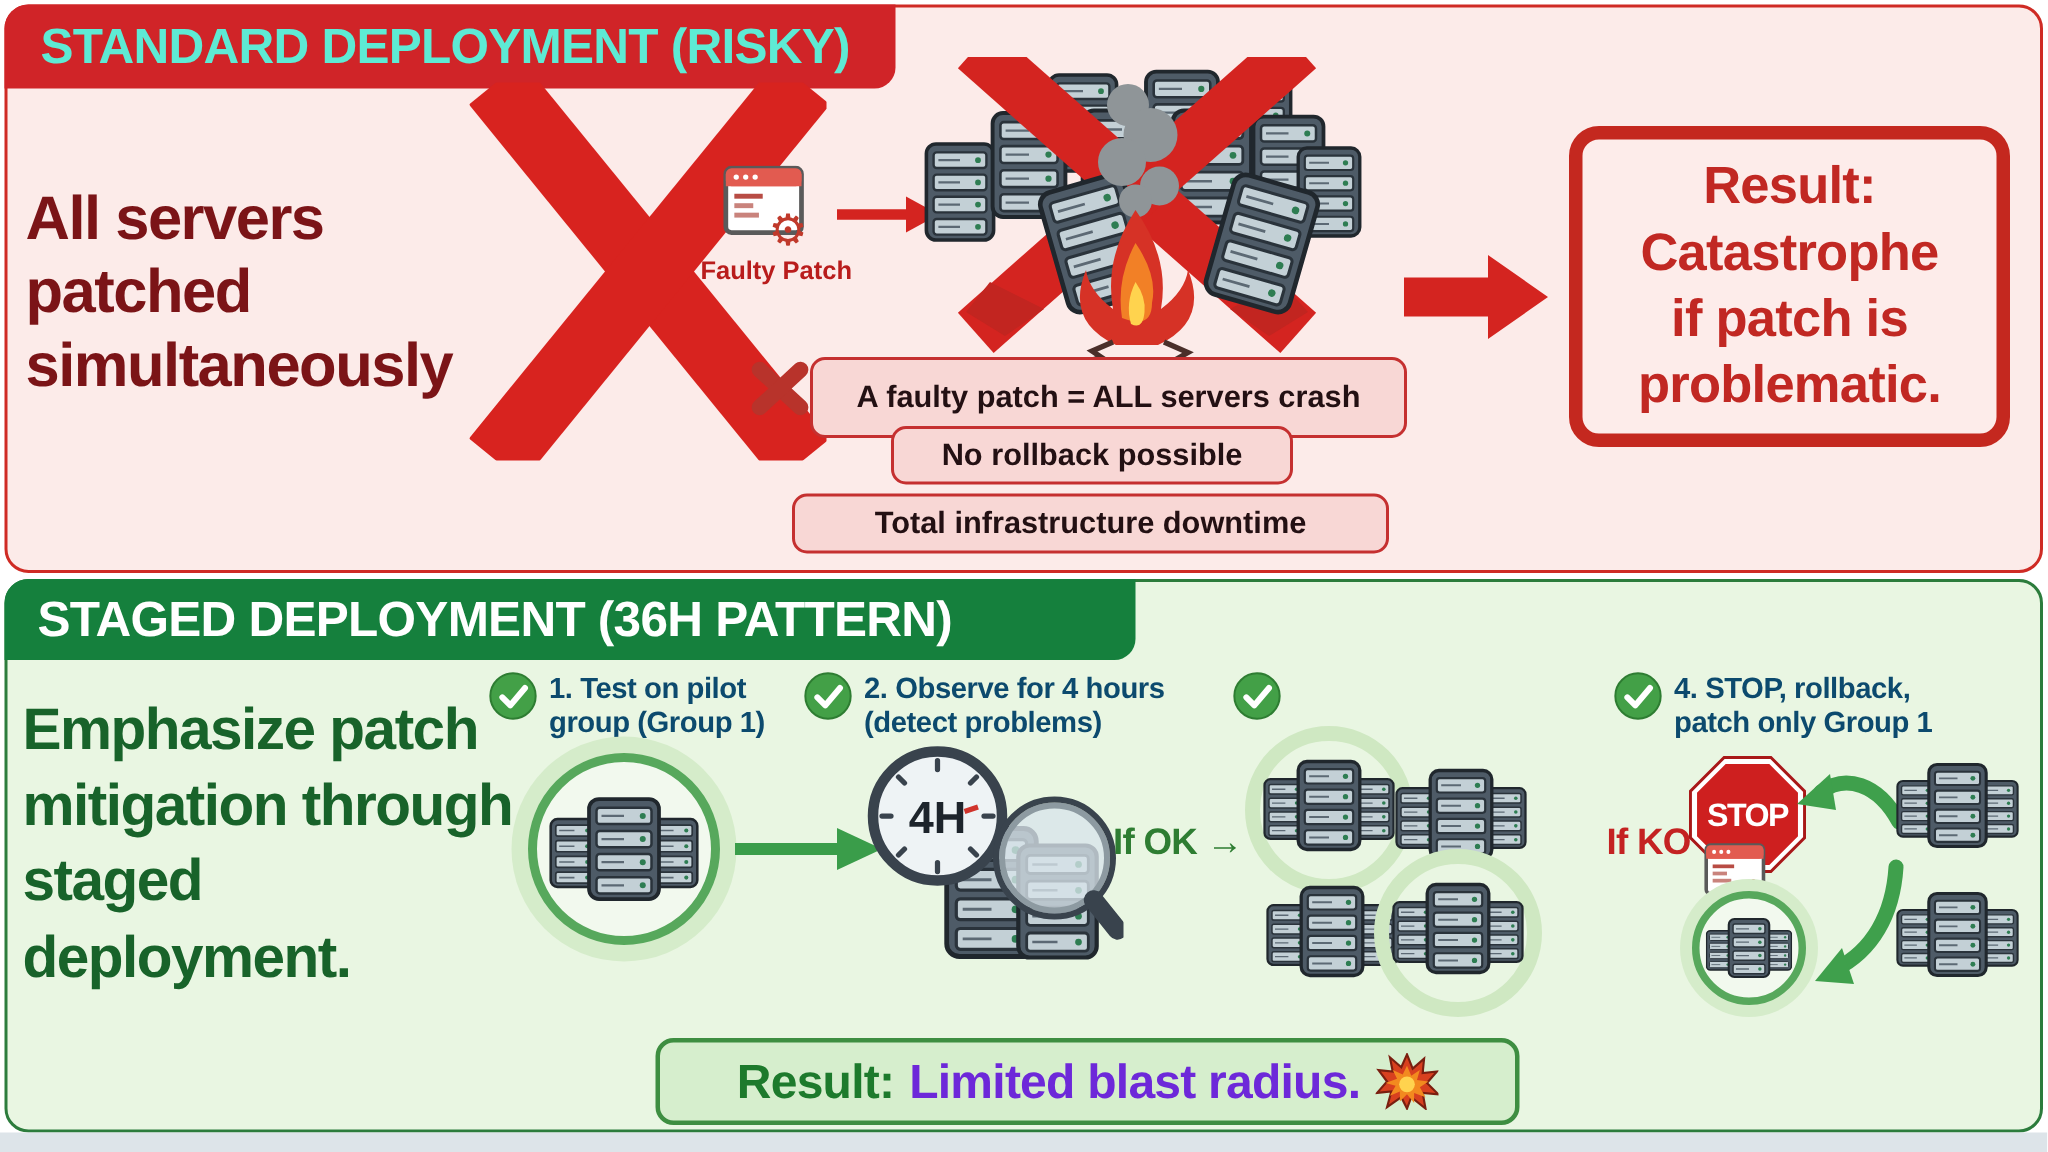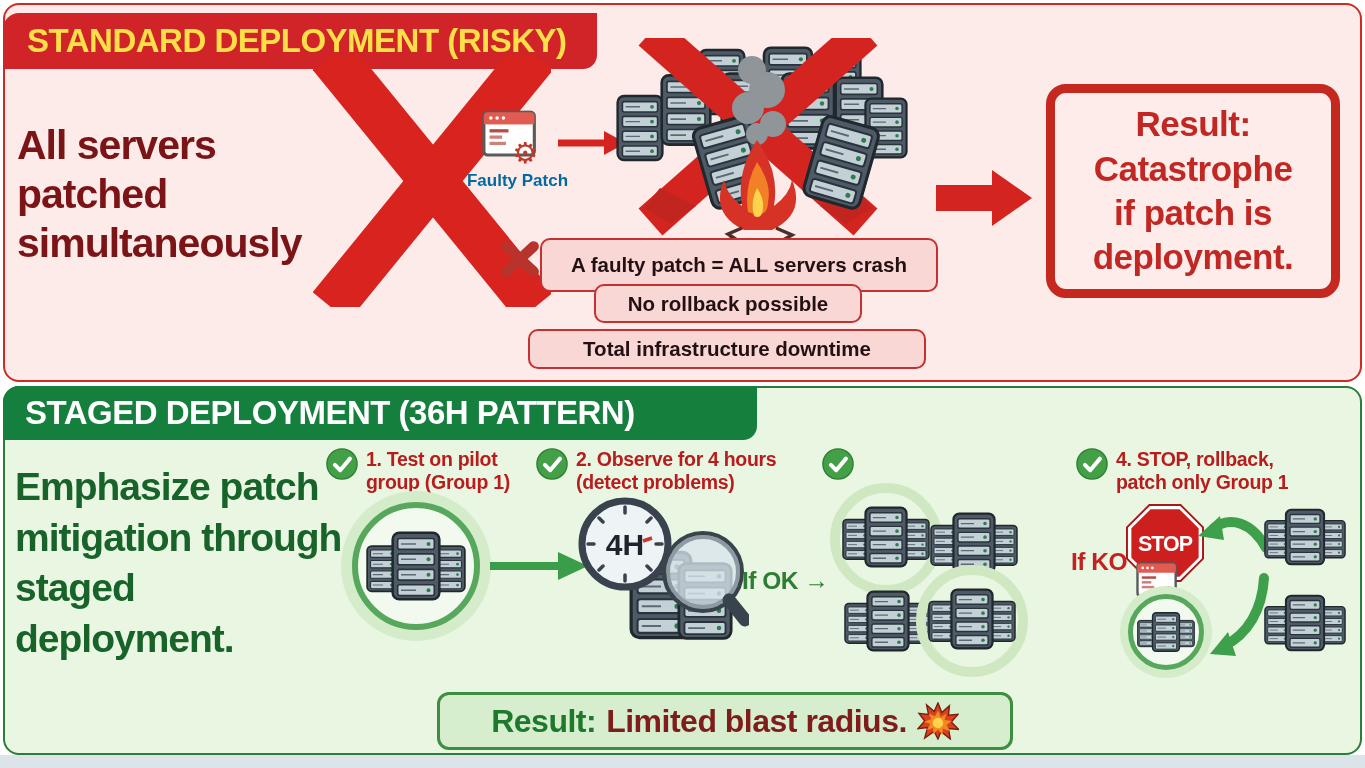--- a/index.html
+++ b/index.html
@@ -4,60 +4,60 @@
 <style>
   html,body{margin:0;padding:0;}
   .stage{position:relative;width:1365px;height:768px;background:#ffffff;overflow:hidden;
          font-family:"Liberation Sans",sans-serif;}
   .abs{position:absolute;}
 
   
   .panel-top{position:absolute;left:3px;top:3px;width:1355px;height:375px;
     background:#fcebe9;border:2px solid #cf2b24;border-radius:16px;}
   .banner-red{position:absolute;left:-2px;top:-2px;width:594px;height:56px;
-    background:#d02428;border-radius:16px 0 14px 0;color:#fde047;
+    background:#d02428;border-radius:16px 0 14px 0;color:#5eead4;
     font-size:33px;font-weight:bold;letter-spacing:-0.5px;
-    display:flex;align-items:center;padding-left:24px;box-sizing:border-box;margin-top:10px;}
+    display:flex;align-items:center;padding-left:24px;box-sizing:border-box;}
   .headline-red{position:absolute;left:12px;top:80px;width:335px;
     color:#7b1417;font-size:41px;font-weight:bold;line-height:1.2;letter-spacing:-1px;margin-top:36px;}
   .patch-label{position:absolute;left:440px;top:166px;width:145px;text-align:center;
-    color:#0369a1;font-size:17px;font-weight:bold;}
+    color:#b91c1c;font-size:17px;font-weight:bold;}
   .pill{position:absolute;background:#f8d7d5;border:2.5px solid #c53030;border-radius:10px;
     display:flex;align-items:center;justify-content:center;
     color:#231013;font-size:20.5px;font-weight:bold;box-sizing:border-box;}
   .result-stamp{position:absolute;left:1041px;top:79px;width:294px;height:214px;
     background:#fdecea;border:9px solid #c4281f;border-radius:20px;box-sizing:border-box;
     display:flex;flex-direction:column;align-items:center;justify-content:center;
     color:#c12823;font-size:35px;font-weight:bold;line-height:1.27;letter-spacing:-0.5px;text-align:center;}
 
   
   .panel-bottom{position:absolute;left:3px;top:386px;width:1355px;height:365px;
     background:#e9f6e2;border:2px solid #2c7c3c;border-radius:16px;}
   .banner-green{position:absolute;left:-2px;top:-2px;width:754px;height:54px;
     background:#15803d;border-radius:16px 0 14px 0;color:#ffffff;
     font-size:33px;font-weight:bold;letter-spacing:-0.5px;
     display:flex;align-items:center;padding-left:22px;box-sizing:border-box;}
   .headline-green{position:absolute;left:10px;top:74px;width:335px;
     color:#18632a;font-size:39px;font-weight:bold;line-height:1.3;letter-spacing:-1px;}
   .step{position:absolute;display:flex;gap:8px;align-items:flex-start;}
   .step svg{flex:none;}
-  .steptext{font-size:19.5px;font-weight:bold;color:#b91c1c;line-height:1.2;letter-spacing:-0.3px;}
+  .steptext{font-size:19.5px;font-weight:bold;color:#0c4a6e;line-height:1.2;letter-spacing:-0.3px;}
   .ring-strong{border-radius:50%;background:#f2f9ee;border:6px solid #57a85c;
     box-shadow:0 0 0 11px #d5ecca;display:flex;align-items:center;justify-content:center;box-sizing:border-box;}
   .grp{position:absolute;}
   .grp.ringed::before{content:"";position:absolute;left:50%;top:50%;transform:translate(-50%,-50%);
     width:92px;height:92px;border:10px solid #cfe8c2;border-radius:50%;}
   .grp svg{position:relative;}
   .flowlabel{position:absolute;font-size:24.5px;font-weight:bold;letter-spacing:-0.5px;}
-  .ok{color:#2e7d32;margin-top:19px;} .ko{color:#c42222;margin-left:45px;}
+  .ok{color:#2e7d32;} .ko{color:#c42222;margin-left:45px;}
   .result-bar{position:absolute;left:432px;top:304px;width:576px;height:58px;
     background:#d6eecd;border:3px solid #3e8e41;border-radius:12px;box-sizing:border-box;
     display:flex;align-items:center;justify-content:center;gap:10px;
     font-size:32px;font-weight:bold;letter-spacing:-0.5px;}
-  .res-prefix{color:#1d7a2c;} .res-text{color:#7f1d1d;}
+  .res-prefix{color:#1d7a2c;} .res-text{color:#6d28d9;}
   .bottom-strip{position:absolute;left:0;top:755px;width:1365px;height:13px;background:#dde4e9;}
 </style>
 </head>
 <body>
 
 <div class="stage">
 
 <svg width="0" height="0" style="position:absolute" aria-hidden="true">
   <defs>
     <symbol id="tower" viewBox="0 0 60 84">
@@ -169,21 +169,21 @@
   <div class="pill" style="left:523px;top:324px;width:398px;height:40px">Total infrastructure downtime</div>
 
   <svg class="abs" style="left:931px;top:163px" width="98" height="60" viewBox="0 0 98 60">
     <polygon points="0,17 56,17 56,2 96,30 56,58 56,43 0,43" fill="#d42420"></polygon>
   </svg>
 
   <div class="result-stamp">
     <div>Result:</div>
     <div>Catastrophe</div>
     <div>if patch is</div>
-    <div>deployment.</div>
+    <div>problematic.</div>
   </div>
 </div>
 
 <div class="panel-bottom">
 
   <div class="banner-green">STAGED DEPLOYMENT (36H PATTERN)</div>
 
   <div class="headline-green">Emphasize patch mitigation through staged deployment.</div>
 
   <div class="step" style="left:321px;top:60px">

